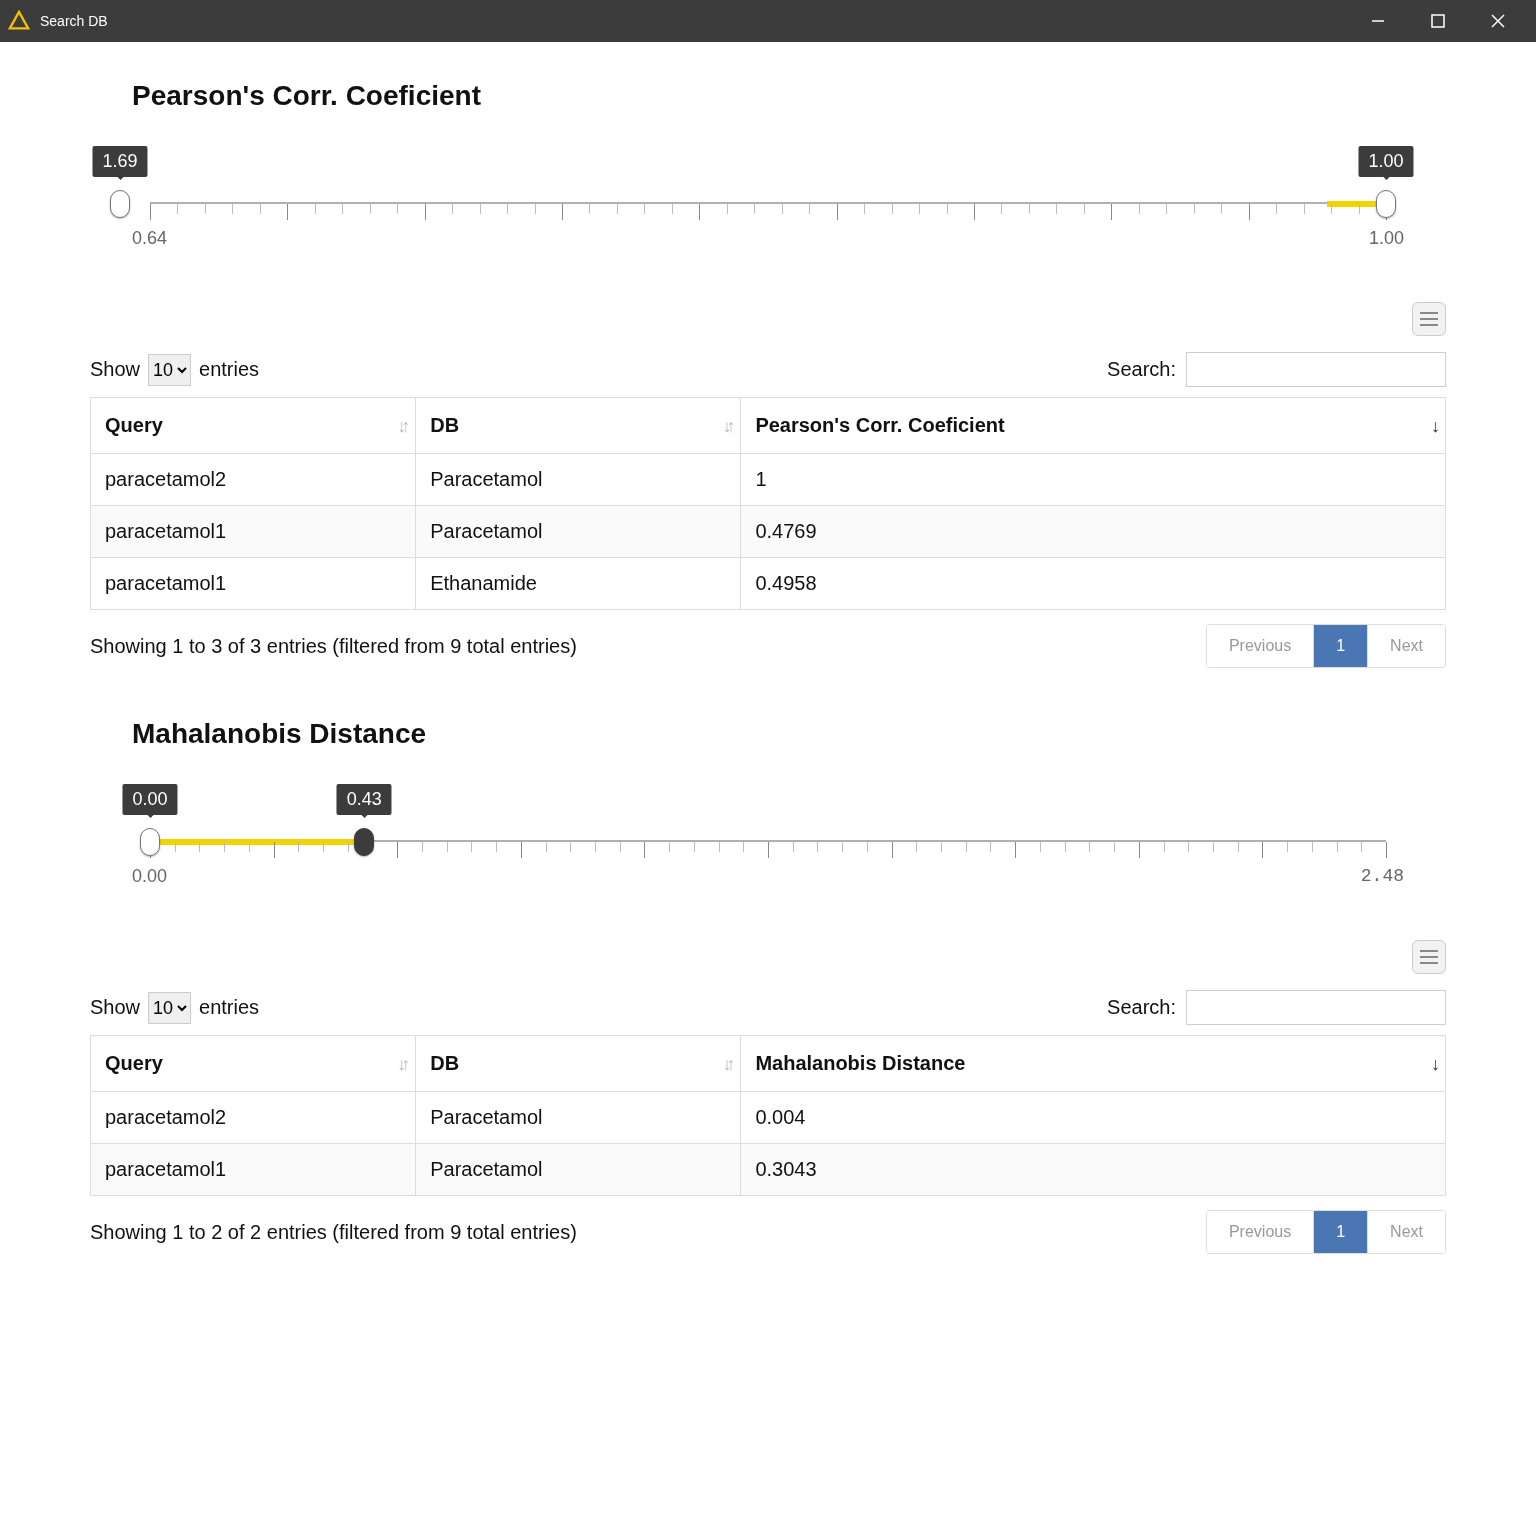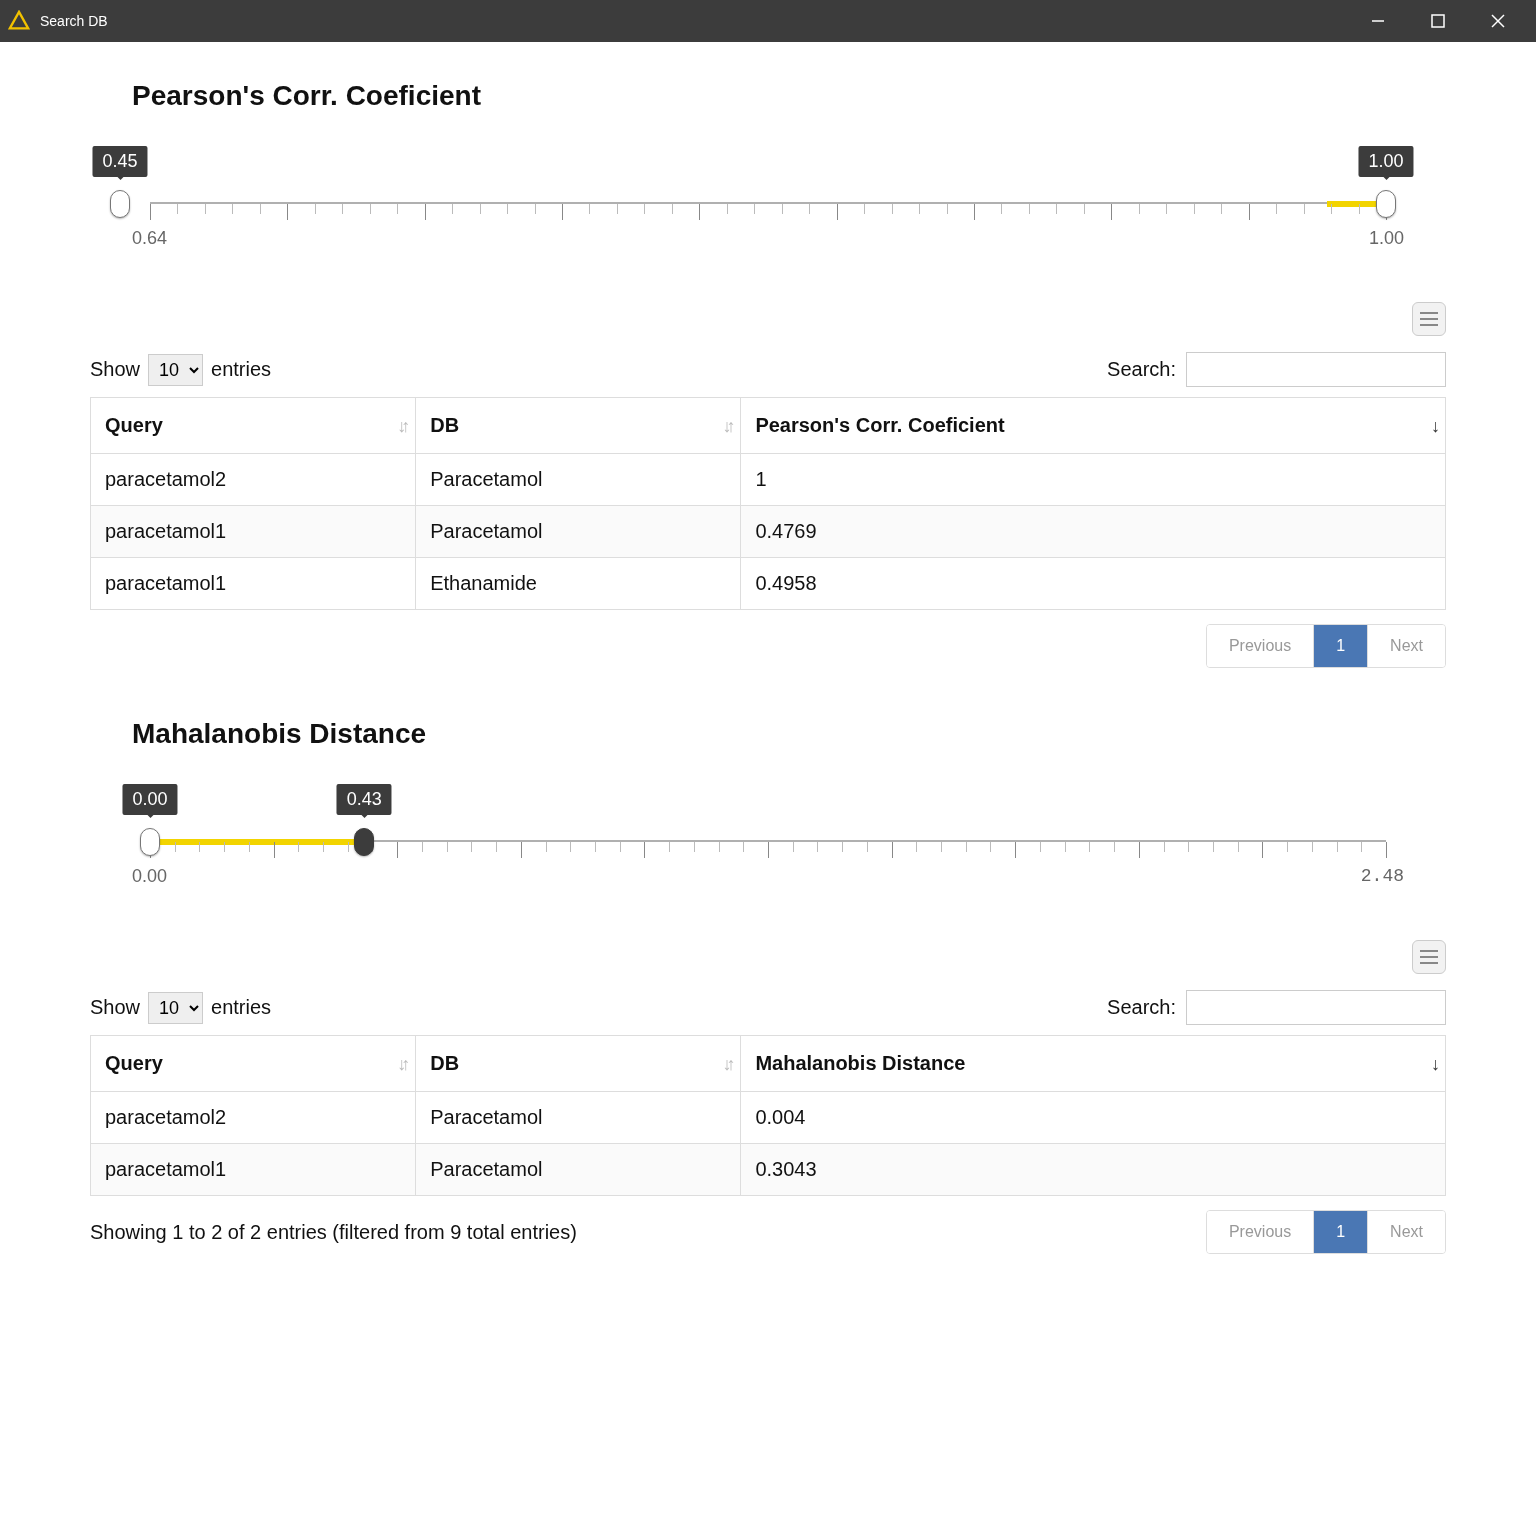--- a/index.html
+++ b/index.html
@@ -23,21 +23,21 @@
   .slider-handle.dark { background:#3c3c3c; border-color:#3c3c3c; }
   .slider-tooltip { position:absolute; top:4px; transform:translateX(-50%); background:#3c3c3c; color:#fff; font-size:18px; padding:5px 10px; border-radius:2px; }
   .slider-tooltip::after { content:""; position:absolute; left:50%; bottom:-8px; transform:translateX(-50%); border:5px solid transparent; border-top-color:#3c3c3c; }
   .slider-endlabel { position:absolute; top:86px; font-size:18px; color:#666; }
   
   .hamburger { width:34px; height:34px; border:1px solid #ccc; border-radius:6px; background:#f2f2f2; display:flex; flex-direction:column; align-items:center; justify-content:center; gap:4px; margin-left:auto; margin-bottom:8px; }
   .hamburger span { display:block; width:18px; height:2px; background:#888; }
   
   .table-controls { display:flex; align-items:center; margin:8px 0 10px 0; font-size:20px; }
   .table-controls .left { display:flex; align-items:center; gap:8px; }
-  .table-controls select { font-size:18px; padding:4px 6px; border:1px solid #ccc; }
+  .table-controls select { font-size:18px; padding:4px 0; border:1px solid #ccc; }
   .table-controls .right { margin-left:auto; display:flex; align-items:center; gap:10px; }
   .table-controls input[type=text] { font-size:18px; padding:6px 8px; border:1px solid #ccc; width:260px; }
   
   table.dtbl { width:100%; border-collapse:collapse; border:1px solid #ddd; }
   table.dtbl th { text-align:left; font-size:20px; font-weight:700; padding:16px 14px; border:1px solid #ddd; background:#fff; position:relative; }
   table.dtbl td { font-size:20px; padding:14px 14px; border:1px solid #ddd; }
   table.dtbl tr:nth-child(even) td { background:#fafafa; }
   .sort-icon { position:absolute; right:10px; top:50%; transform:translateY(-50%); color:#bbb; font-size:18px; letter-spacing:-5px; }
   .sort-icon.desc { color:#333; }
   .sort-icon.asc  { color:#333; }
@@ -130,21 +130,21 @@
           <div class="tick-minor" style="left: 82.2222%;"></div>
           <div class="tick-minor" style="left: 84.4444%;"></div>
           <div class="tick-minor" style="left: 86.6667%;"></div>
           <div class="tick-major" style="left: 88.8889%;"></div>
           <div class="tick-minor" style="left: 91.1111%;"></div>
           <div class="tick-minor" style="left: 93.3333%;"></div>
           <div class="tick-minor" style="left: 95.5556%;"></div>
           <div class="tick-minor" style="left: 97.7778%;"></div>
           <div class="tick-major" style="left: 100%;"></div>
         </div>
-      <div class="slider-tooltip" style="left:calc(30px + (100% - 60px) * ( (0.90 - 0.64)/(1.00-0.64) ) );">0.45</div>
+      <div class="slider-tooltip" style="left:calc(30px + (100% - 60px) * ( (0.90 - 0.64)/(1.00-0.64) ) );">1.69</div>
       <div class="slider-tooltip" style="left:calc(100% - 30px);">1.00</div>
       <div class="slider-handle" style="left:calc(30px + (100% - 60px) * ( (0.90 - 0.64)/(1.00-0.64) ) );"></div>
       <div class="slider-handle" style="left:calc(100% - 30px);"></div>
       <div class="slider-endlabel" style="left:12px;">0.64</div>
       <div class="slider-endlabel" style="right:12px;">1.00</div>
     </div>
 
     <div style="display:flex;">
         <div class="hamburger">
           <span></span>
@@ -197,20 +197,21 @@
           </tr>
           <tr>
             <td>paracetamol1</td>
             <td>Ethanamide</td>
             <td>0.4958</td>
           </tr>
         </tbody>
     </table>
 
     <div class="table-footer">
+      <div class="table-info">Showing 1 to 3 of 3 entries (filtered from 9 total entries)</div>
       <div class="pagination">
         <div class="pg disabled">Previous</div>
         <div class="pg active">1</div>
         <div class="pg disabled">Next</div>
       </div>
     </div>
 
     <div class="section-title" style="margin-top:50px;">Mahalanobis Distance</div>
 
     <div class="slider-wrap">

